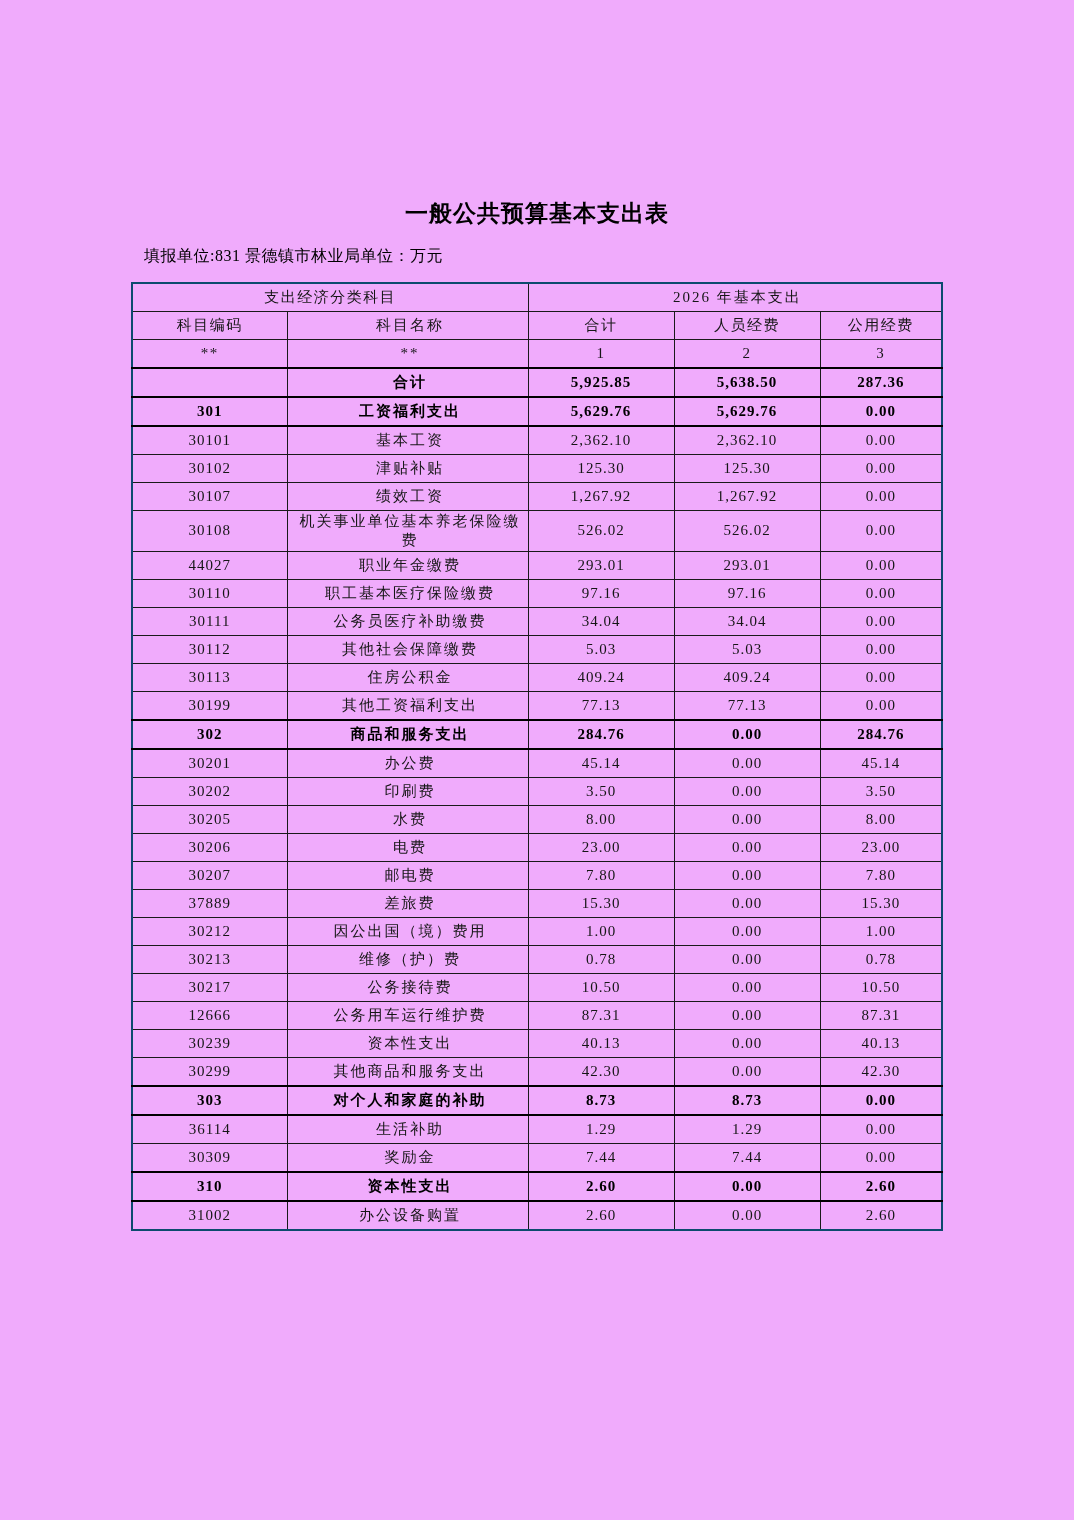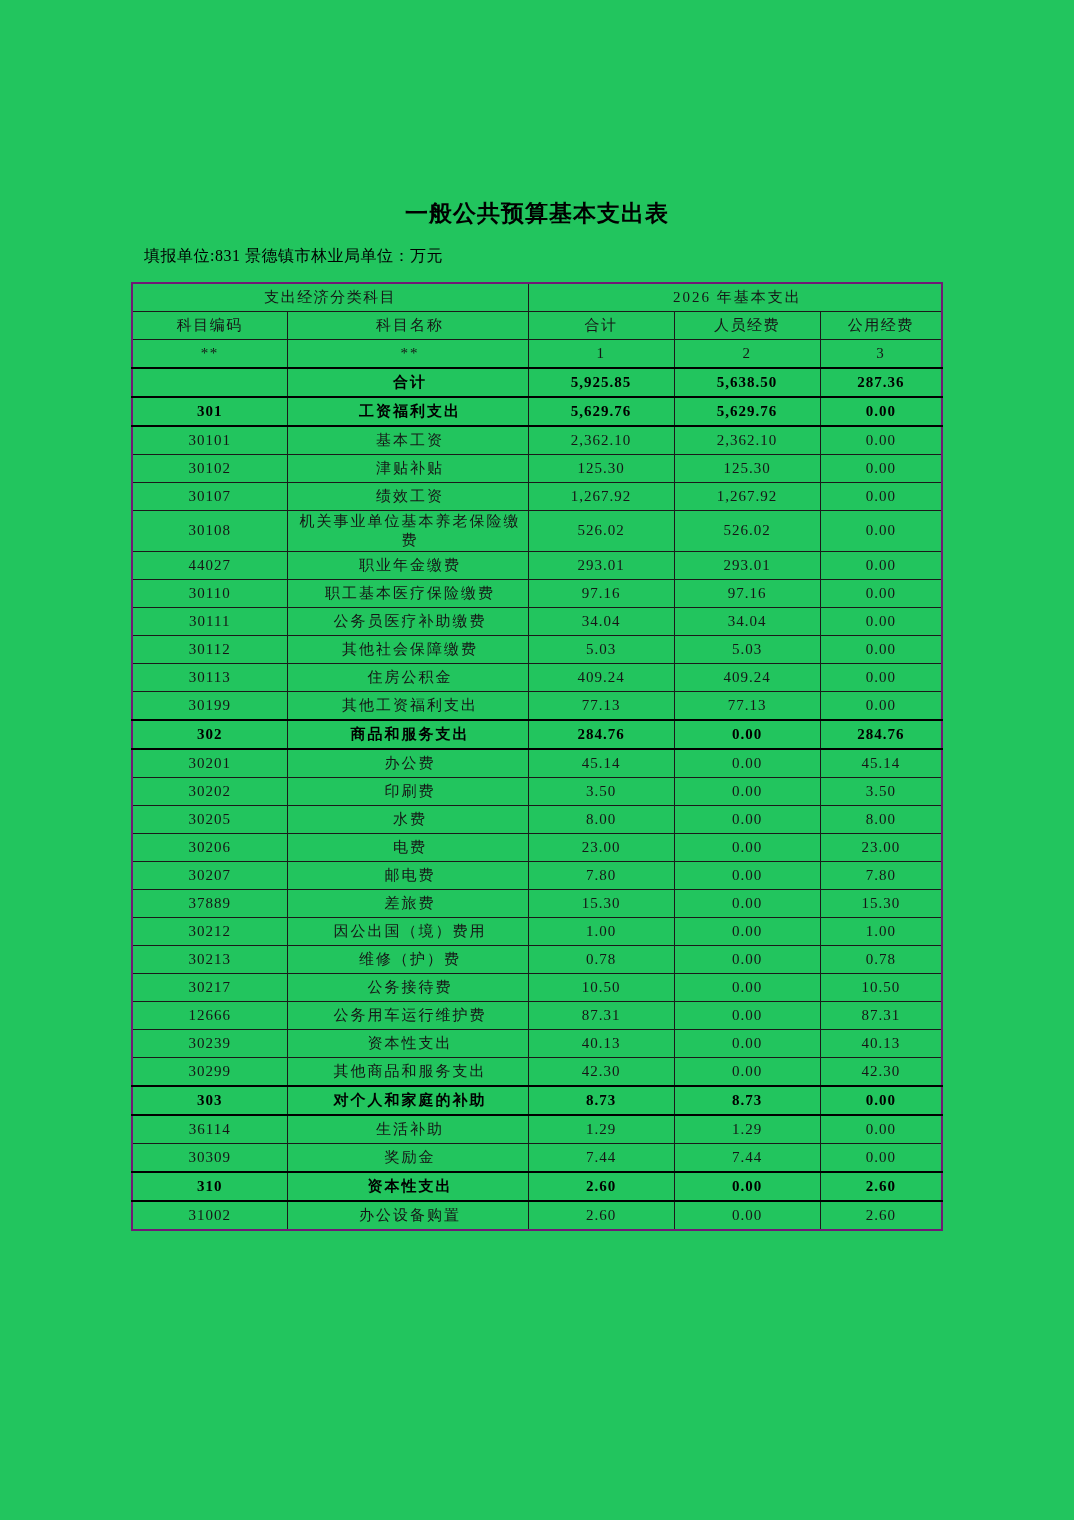--- a/index.html
+++ b/index.html
@@ -10,21 +10,21 @@
   body {
     width: 1074px;
     height: 1520px;
     position: relative;
     font-family: "Liberation Serif", "DejaVu Serif", serif;
     color: #000000;
   }
   .page {
     position: absolute;
     inset: 0;
-    background: #22c55e;
+    background: #f0abfc;
   }
   .doc-title {
     position: absolute;
     top: 198px;
     left: 0;
     width: 1074px;
     text-align: center;
     font-size: 23px;
     font-weight: bold;
     letter-spacing: 1px;
@@ -44,21 +44,21 @@
   .meta-row .reporting-unit {
     padding-left: 13px;
   }
   table.budget-table {
     position: absolute;
     top: 282px;
     left: 131px;
     width: 810px;
     border-collapse: collapse;
     table-layout: fixed;
-    border: 2px solid #701a75;
+    border: 2px solid #0c4a6e;
     font-size: 15px;
   }
   .budget-table th,
   .budget-table td {
     border: 1px solid #1a1a1a;
     font-weight: normal;
     text-align: center;
     vertical-align: middle;
     height: 25px;
     padding: 1px 3px;

